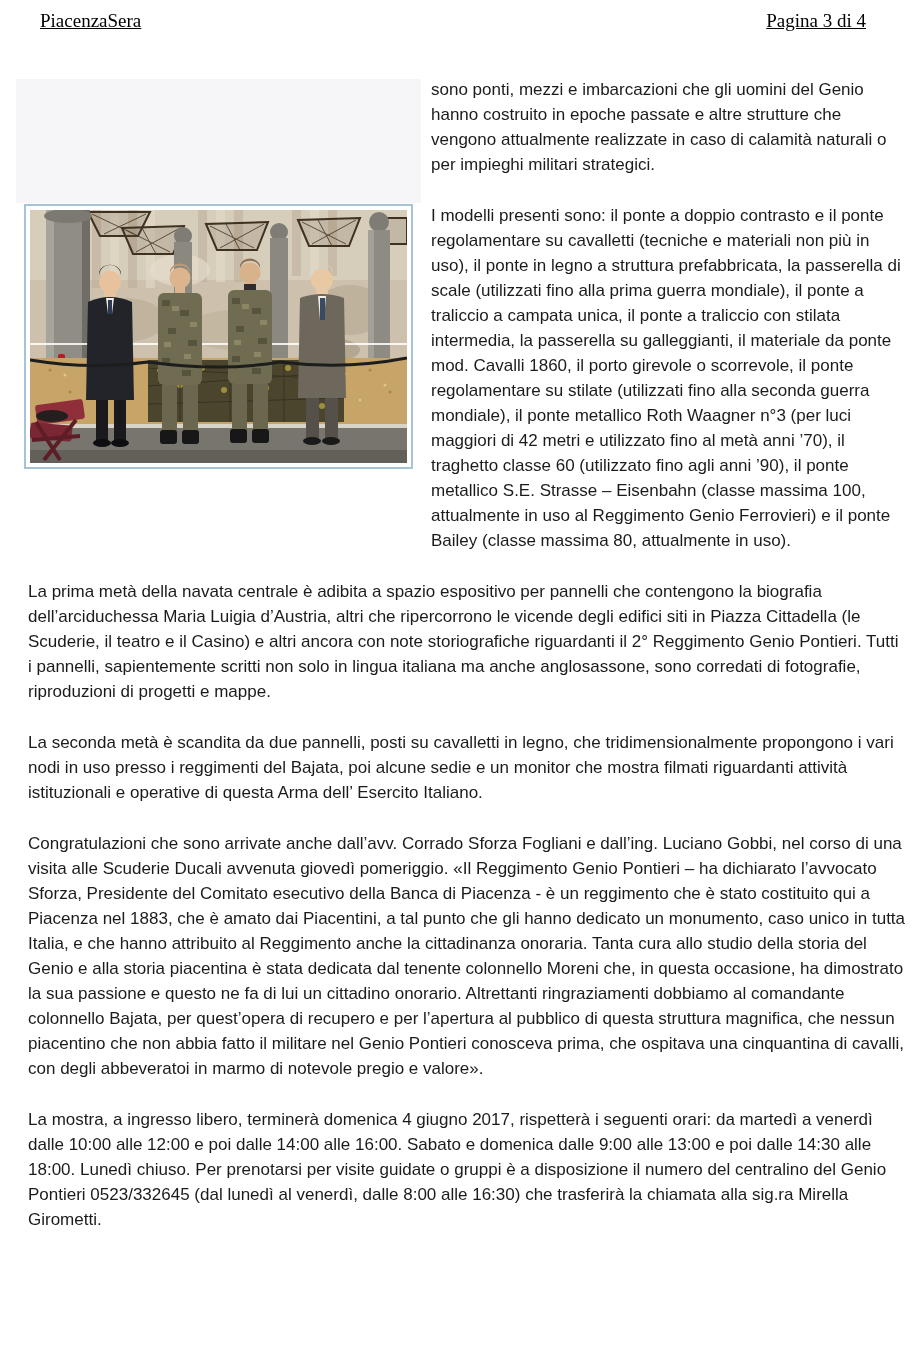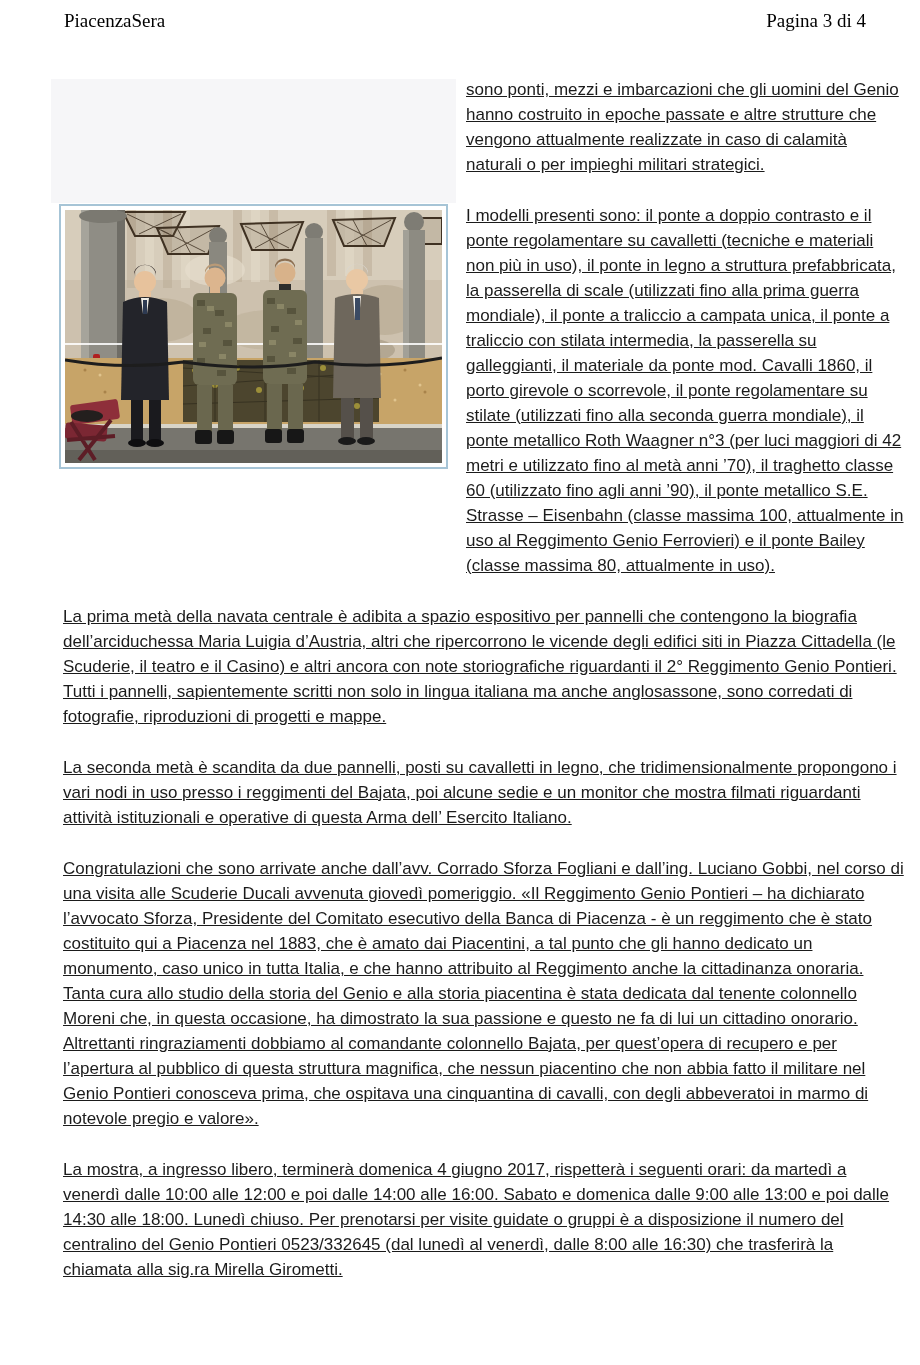--- a/index.html
+++ b/index.html
@@ -13,28 +13,28 @@
     overflow: hidden;
     font-family: "Liberation Sans", sans-serif;
     font-size: 17px;
     line-height: 25px;
     color: #1b1b1b;
   }
   .page-header {
     display: flex;
     justify-content: space-between;
     align-items: baseline;
-    padding: 8px 54px 0 64px;
+    padding: 8px 54px 0 40px;
     font-family: "Liberation Serif", serif;
     font-size: 19px;
     color: #000;
+    text-decoration: underline;
   }
   .article {
-    padding: 44px 14px 0 63px;
-    text-decoration: underline;
+    padding: 44px 14px 0 28px;
   }
   .article p {
     margin: 0 0 26px 0;
     text-align: left;
   }
   .media-float {
     float: left;
     width: 405px;
     margin: 2px 10px 0 -12px;
   }

